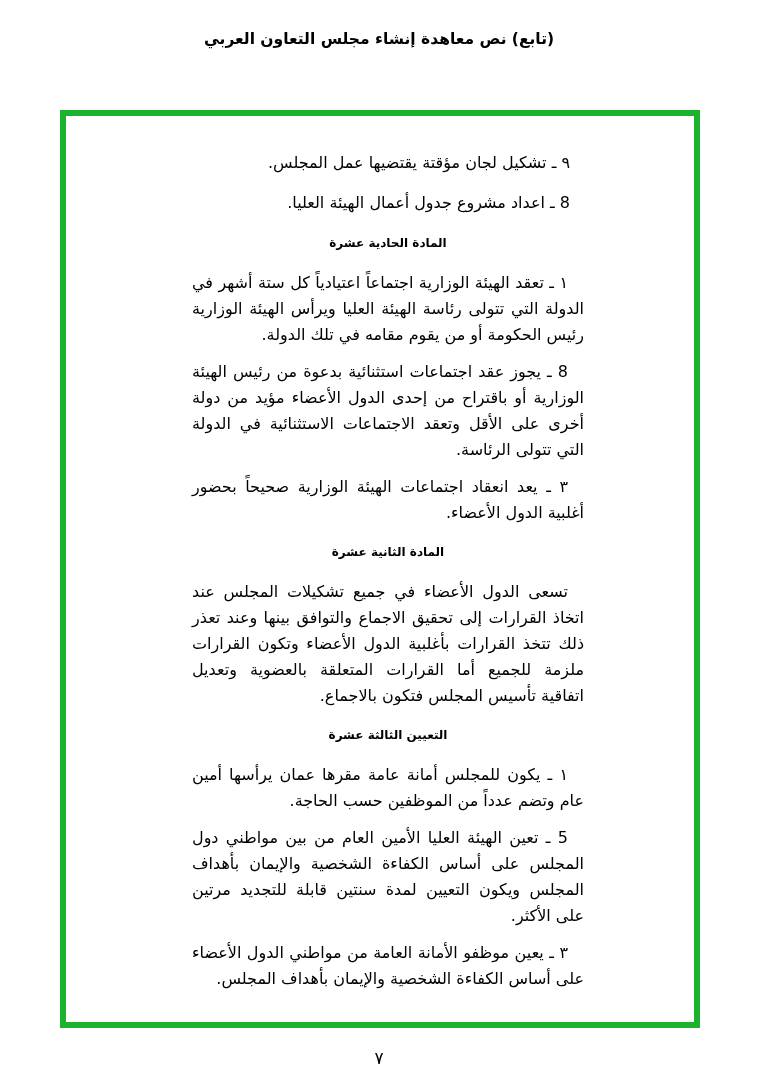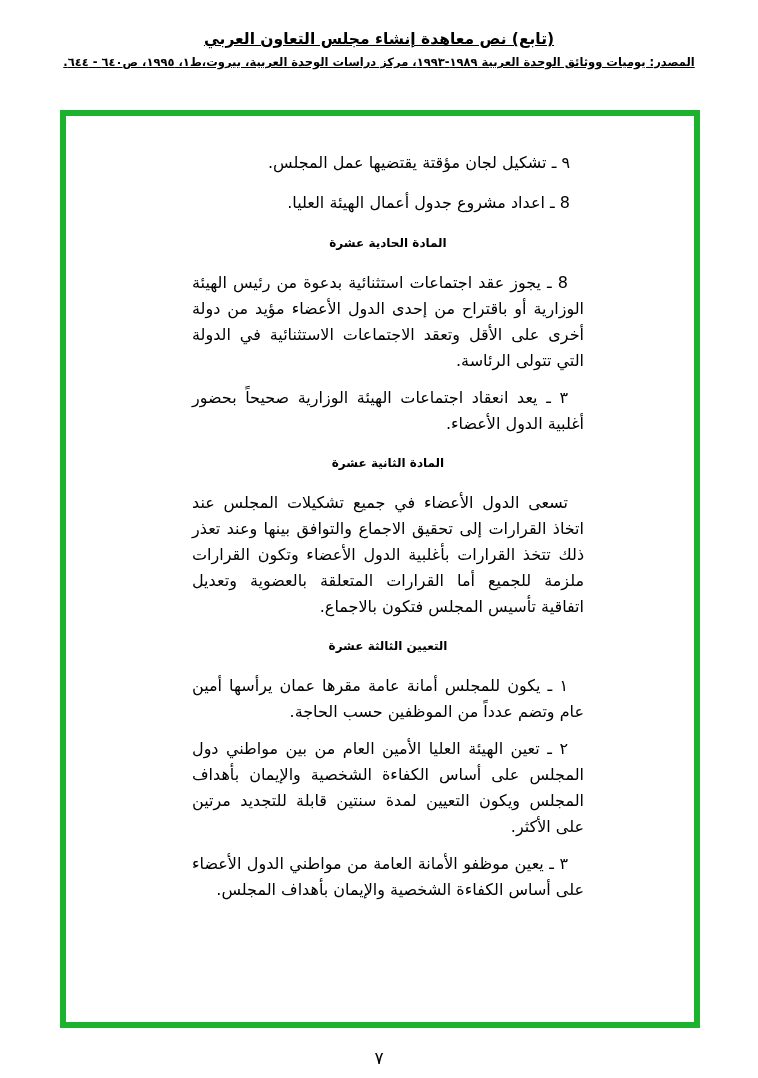--- a/index.html
+++ b/index.html
@@ -5,21 +5,21 @@
   :root { --green:#1bb32d; --ink:#000000; }
   * { box-sizing:border-box; }
   html,body { margin:0; padding:0; }
   body {
     width:758px; height:1078px;
     background:#ffffff;
     color:var(--ink);
     font-family:"DejaVu Sans", sans-serif;
     overflow:hidden;
   }
-  .page { position:relative; width:758px; height:1078px;text-decoration:underline; }
+  .page { position:relative; width:758px; height:1078px; }
 
   .hdr-title {
     padding-top:30px;
     text-align:center;
     direction:rtl;
     font-weight:bold;
     font-size:15.5px;
     letter-spacing:0.2px;
   }
   .hdr-source {
@@ -72,35 +72,35 @@
     direction:rtl;
   }
 </style>
 </head>
 <body>
 
 <div class="page">
 
   <div class="hdr-title">(تابع) نص معاهدة إنشاء مجلس التعاون العربي</div>
 
-  <div class="hdr-source">المصدر: يوميات ووثائق الوحدة العربية ١٩٨٩-١٩٩٣، مركز دراسات الوحدة العربية، بيروت،ط١، ١٩٩٥، ص٦٤٠ - ٦٤٤.</div>
 
   <div class="content-box">
     <div class="content">
 
     <div class="doc-item">٩ ـ تشكيل لجان مؤقتة يقتضيها عمل المجلس.</div>
         <div class="doc-item">8 ـ اعداد مشروع جدول أعمال الهيئة العليا.</div>
         <div class="doc-heading">المادة الحادية عشرة</div>
+        <div class="doc-para">١ ـ تعقد الهيئة الوزارية اجتماعاً اعتيادياً كل ستة أشهر في الدولة التي تتولى رئاسة الهيئة العليا ويرأس الهيئة الوزارية رئيس الحكومة أو من يقوم مقامه في تلك الدولة.</div>
         <div class="doc-para">8 ـ يجوز عقد اجتماعات استثنائية بدعوة من رئيس الهيئة الوزارية أو باقتراح من إحدى الدول الأعضاء مؤيد من دولة أخرى على الأقل وتعقد الاجتماعات الاستثنائية في الدولة التي تتولى الرئاسة.</div>
         <div class="doc-para">٣ ـ يعد انعقاد اجتماعات الهيئة الوزارية صحيحاً بحضور أغلبية الدول الأعضاء.</div>
         <div class="doc-heading">المادة الثانية عشرة</div>
         <div class="doc-para">تسعى الدول الأعضاء في جميع تشكيلات المجلس عند اتخاذ القرارات إلى تحقيق الاجماع والتوافق بينها وعند تعذر ذلك تتخذ القرارات بأغلبية الدول الأعضاء وتكون القرارات ملزمة للجميع أما القرارات المتعلقة بالعضوية وتعديل اتفاقية تأسيس المجلس فتكون بالاجماع.</div>
         <div class="doc-heading">التعيين الثالثة عشرة</div>
         <div class="doc-para">١ ـ يكون للمجلس أمانة عامة مقرها عمان يرأسها أمين عام وتضم عدداً من الموظفين حسب الحاجة.</div>
-        <div class="doc-para">٢ ـ تعين الهيئة العليا الأمين العام من بين مواطني دول المجلس على أساس الكفاءة الشخصية والإيمان بأهداف المجلس ويكون التعيين لمدة سنتين قابلة للتجديد مرتين على الأكثر.</div>
+        <div class="doc-para">5 ـ تعين الهيئة العليا الأمين العام من بين مواطني دول المجلس على أساس الكفاءة الشخصية والإيمان بأهداف المجلس ويكون التعيين لمدة سنتين قابلة للتجديد مرتين على الأكثر.</div>
         <div class="doc-para">٣ ـ يعين موظفو الأمانة العامة من مواطني الدول الأعضاء على أساس الكفاءة الشخصية والإيمان بأهداف المجلس.</div>
       </div>
   </div>
 
   <div class="footer">
     <span class="page-num">٧</span>
   </div>
 
 </div>
 

